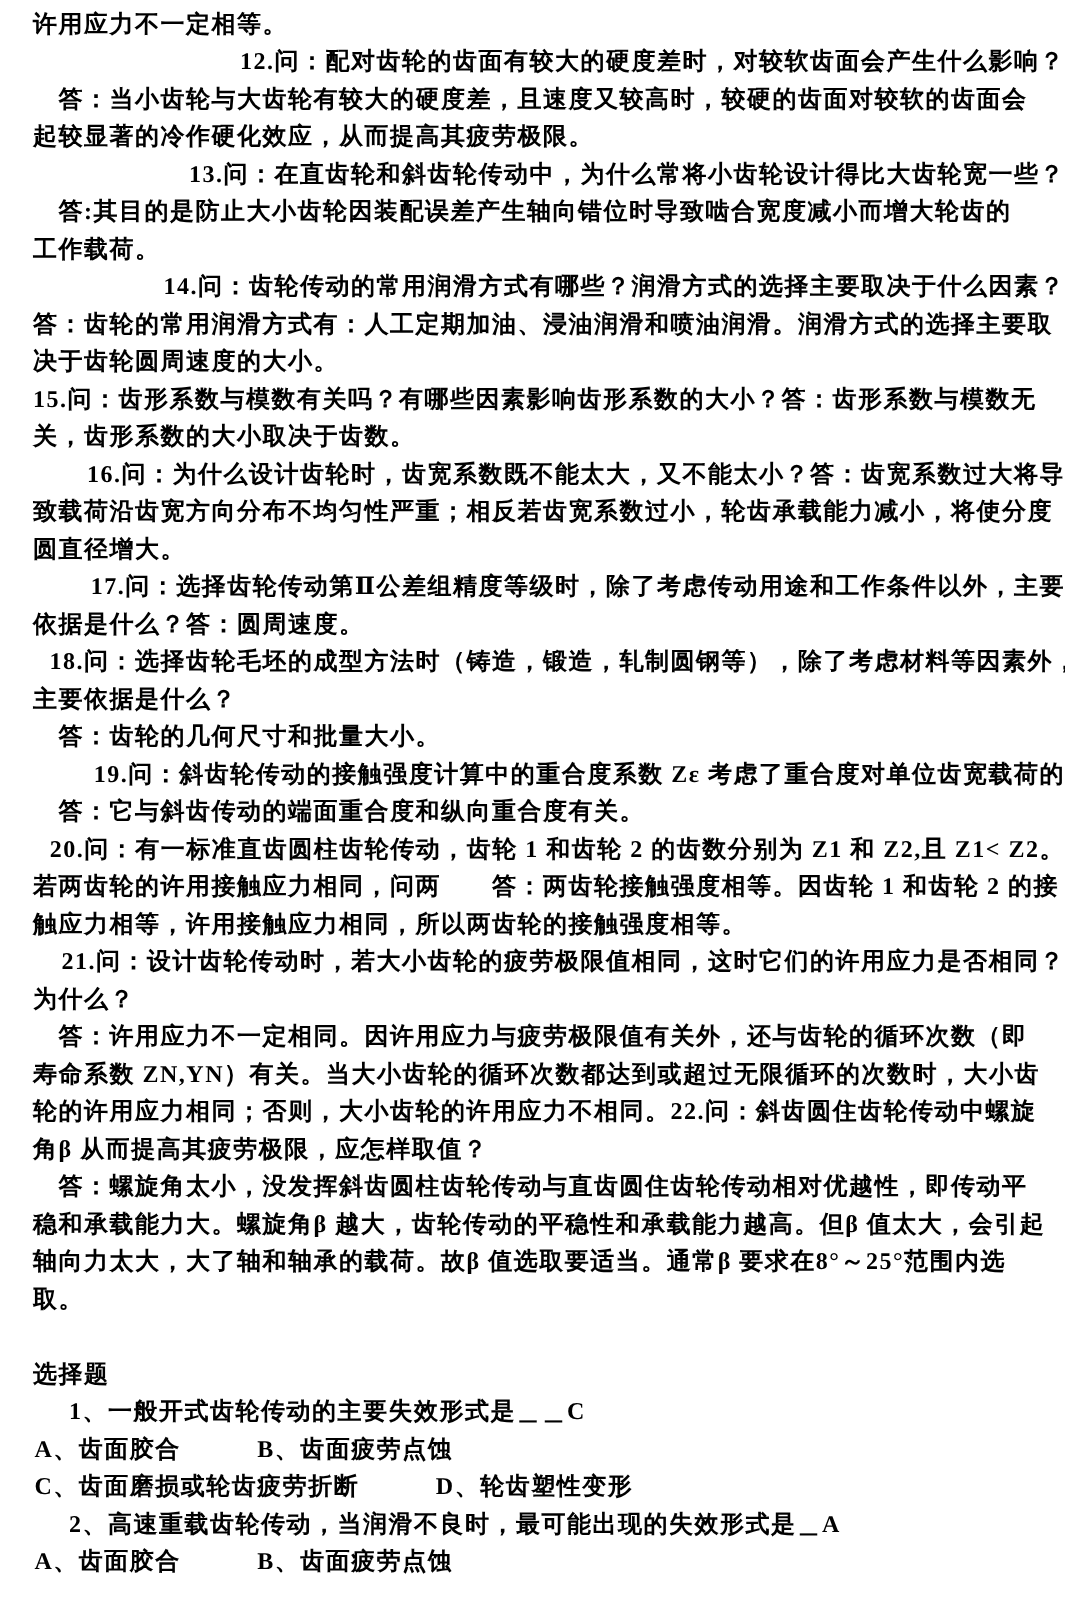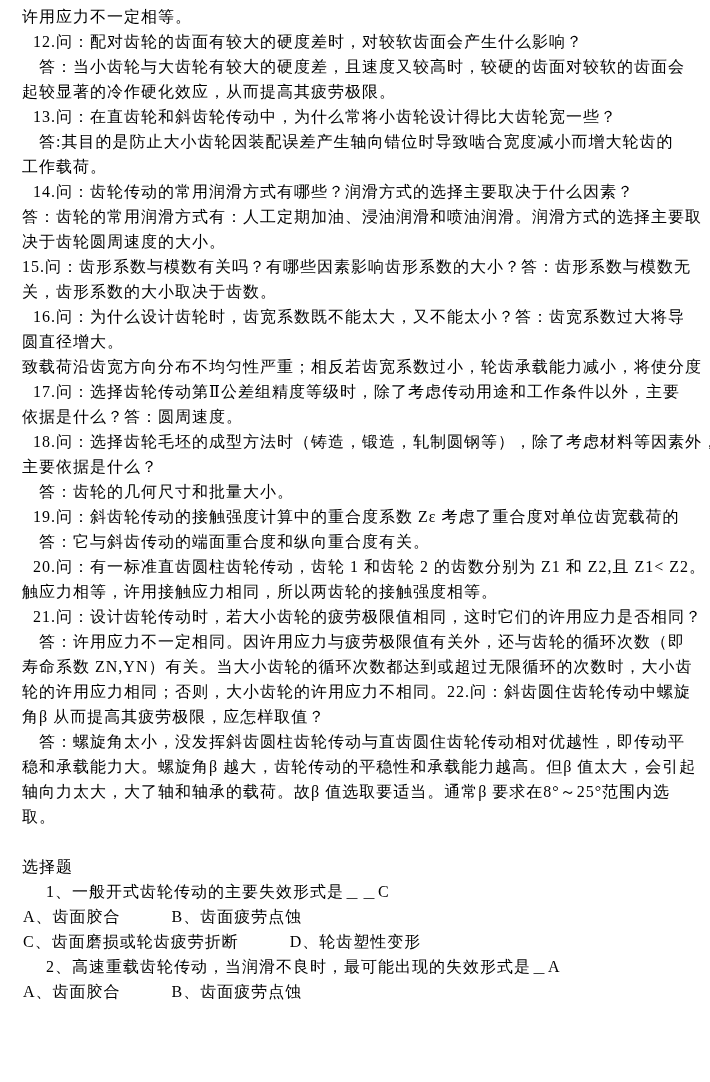--- a/index.html
+++ b/index.html
@@ -19,24 +19,25 @@
     padding-top: 4px;
     box-sizing: border-box;
   }
   .doc-body { width: 710px; }
   .line {
     height: 25px;
     line-height: 25px;
     white-space: pre;
     letter-spacing: 1px;
     overflow: visible;
+    font-weight: bold;
   }
   
   .margin  { padding-left: 22px; }  
-  .qnum    { padding-left: 33px; }  
+  .qnum    { padding-left: 33px; text-align: right; }  
   .answer  { padding-left: 39px; }  
   .cnum    { padding-left: 46px; }  
   .cletter { padding-left: 23px; }  
   .blank   { padding-left: 0; }
 </style>
 </head>
 <body>
 
 <div class="page" style="background: rgb(255, 255, 255); color: rgb(0, 0, 0);">
   <div class="doc-body">
@@ -46,32 +47,34 @@
       <div class="line margin">起较显著的冷作硬化效应，从而提高其疲劳极限。</div>
       <div class="line qnum">13.问：在直齿轮和斜齿轮传动中，为什么常将小齿轮设计得比大齿轮宽一些？</div>
       <div class="line answer">答:其目的是防止大小齿轮因装配误差产生轴向错位时导致啮合宽度减小而增大轮齿的</div>
       <div class="line margin">工作载荷。</div>
       <div class="line qnum">14.问：齿轮传动的常用润滑方式有哪些？润滑方式的选择主要取决于什么因素？</div>
       <div class="line margin">答：齿轮的常用润滑方式有：人工定期加油、浸油润滑和喷油润滑。润滑方式的选择主要取</div>
       <div class="line margin">决于齿轮圆周速度的大小。</div>
       <div class="line margin">15.问：齿形系数与模数有关吗？有哪些因素影响齿形系数的大小？答：齿形系数与模数无</div>
       <div class="line margin">关，齿形系数的大小取决于齿数。</div>
       <div class="line qnum">16.问：为什么设计齿轮时，齿宽系数既不能太大，又不能太小？答：齿宽系数过大将导</div>
+      <div class="line margin">致载荷沿齿宽方向分布不均匀性严重；相反若齿宽系数过小，轮齿承载能力减小，将使分度</div>
       <div class="line margin">圆直径增大。</div>
-      <div class="line margin">致载荷沿齿宽方向分布不均匀性严重；相反若齿宽系数过小，轮齿承载能力减小，将使分度</div>
       <div class="line qnum">17.问：选择齿轮传动第Ⅱ公差组精度等级时，除了考虑传动用途和工作条件以外，主要</div>
       <div class="line margin">依据是什么？答：圆周速度。</div>
       <div class="line qnum">18.问：选择齿轮毛坯的成型方法时（铸造，锻造，轧制圆钢等），除了考虑材料等因素外，</div>
       <div class="line margin">主要依据是什么？</div>
       <div class="line answer">答：齿轮的几何尺寸和批量大小。</div>
       <div class="line qnum">19.问：斜齿轮传动的接触强度计算中的重合度系数 Zε 考虑了重合度对单位齿宽载荷的</div>
       <div class="line answer">答：它与斜齿传动的端面重合度和纵向重合度有关。</div>
       <div class="line qnum">20.问：有一标准直齿圆柱齿轮传动，齿轮 1 和齿轮 2 的齿数分别为 Z1 和 Z2,且 Z1&lt; Z2。</div>
+      <div class="line margin">若两齿轮的许用接触应力相同，问两　　答：两齿轮接触强度相等。因齿轮 1 和齿轮 2 的接</div>
       <div class="line margin">触应力相等，许用接触应力相同，所以两齿轮的接触强度相等。</div>
       <div class="line qnum">21.问：设计齿轮传动时，若大小齿轮的疲劳极限值相同，这时它们的许用应力是否相同？</div>
+      <div class="line margin">为什么？</div>
       <div class="line answer">答：许用应力不一定相同。因许用应力与疲劳极限值有关外，还与齿轮的循环次数（即</div>
       <div class="line margin">寿命系数 ZN,YN）有关。当大小齿轮的循环次数都达到或超过无限循环的次数时，大小齿</div>
       <div class="line margin">轮的许用应力相同；否则，大小齿轮的许用应力不相同。22.问：斜齿圆住齿轮传动中螺旋</div>
       <div class="line margin">角β 从而提高其疲劳极限，应怎样取值？</div>
       <div class="line answer">答：螺旋角太小，没发挥斜齿圆柱齿轮传动与直齿圆住齿轮传动相对优越性，即传动平</div>
       <div class="line margin">稳和承载能力大。螺旋角β 越大，齿轮传动的平稳性和承载能力越高。但β 值太大，会引起</div>
       <div class="line margin">轴向力太大，大了轴和轴承的载荷。故β 值选取要适当。通常β 要求在8°～25°范围内选</div>
       <div class="line margin">取。</div>
       <div class="line blank"></div>
       <div class="line margin">选择题</div>

